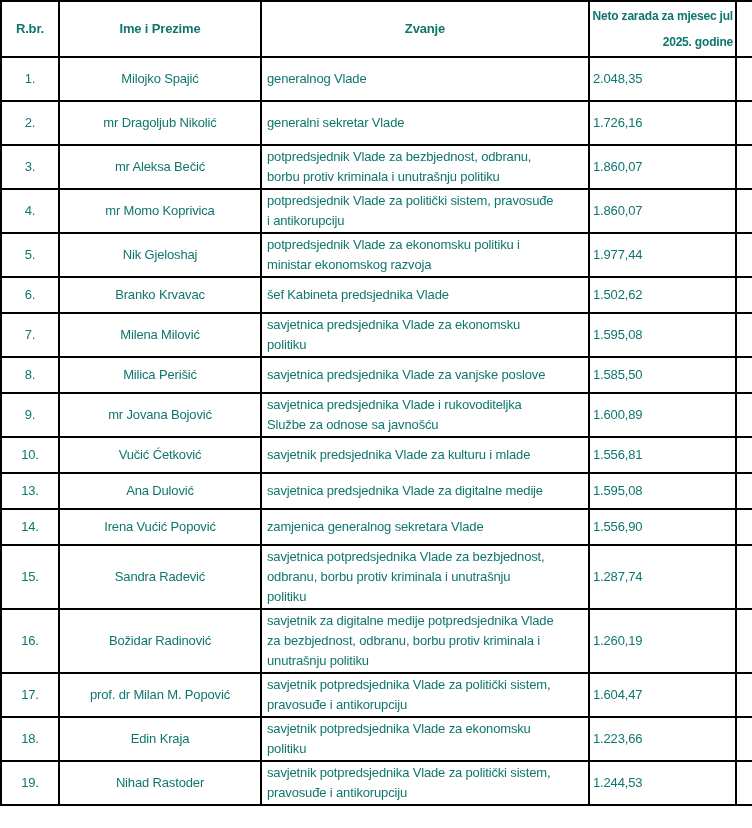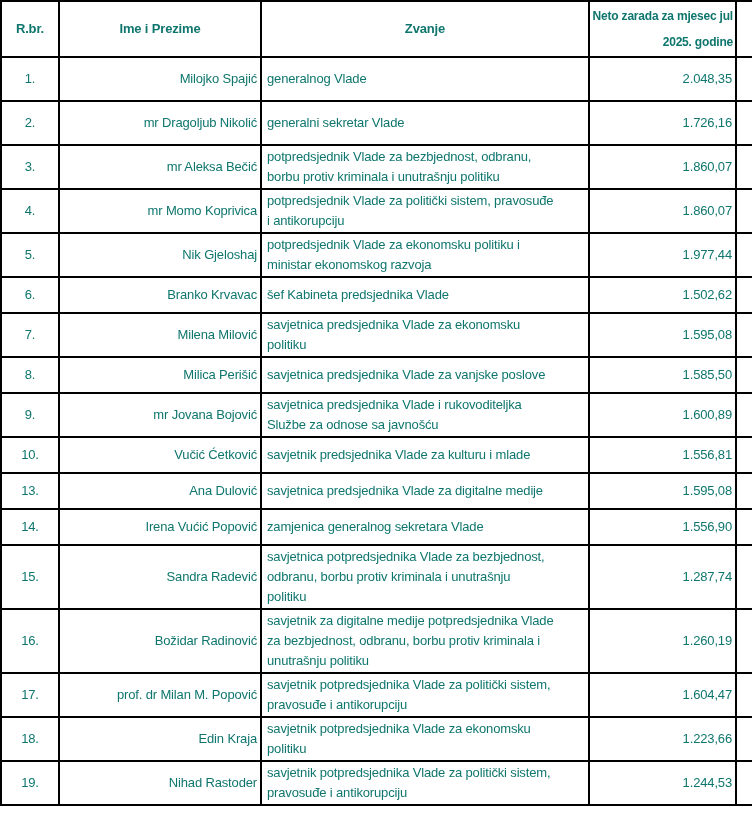--- a/index.html
+++ b/index.html
@@ -56,29 +56,29 @@
     text-align: right;
   }
 
   tbody tr { height: 36px; }
   tbody tr:nth-child(1), tbody tr:nth-child(2) { height: 44px; }
 
   td.cell-num {
     text-align: center;
   }
   td.cell-name {
-    text-align: right;
+    text-align: center;
   }
   td.cell-title {
     text-align: left;
     padding-left: 5px;
     white-space: pre-line;
   }
   td.cell-salary {
-    text-align: right;
+    text-align: left;
   }
 </style>
 </head>
 <body>
 
 <div class="page">
   <table class="salary-table">
     <colgroup>
       <col class="c-num">
         <col class="c-name">

